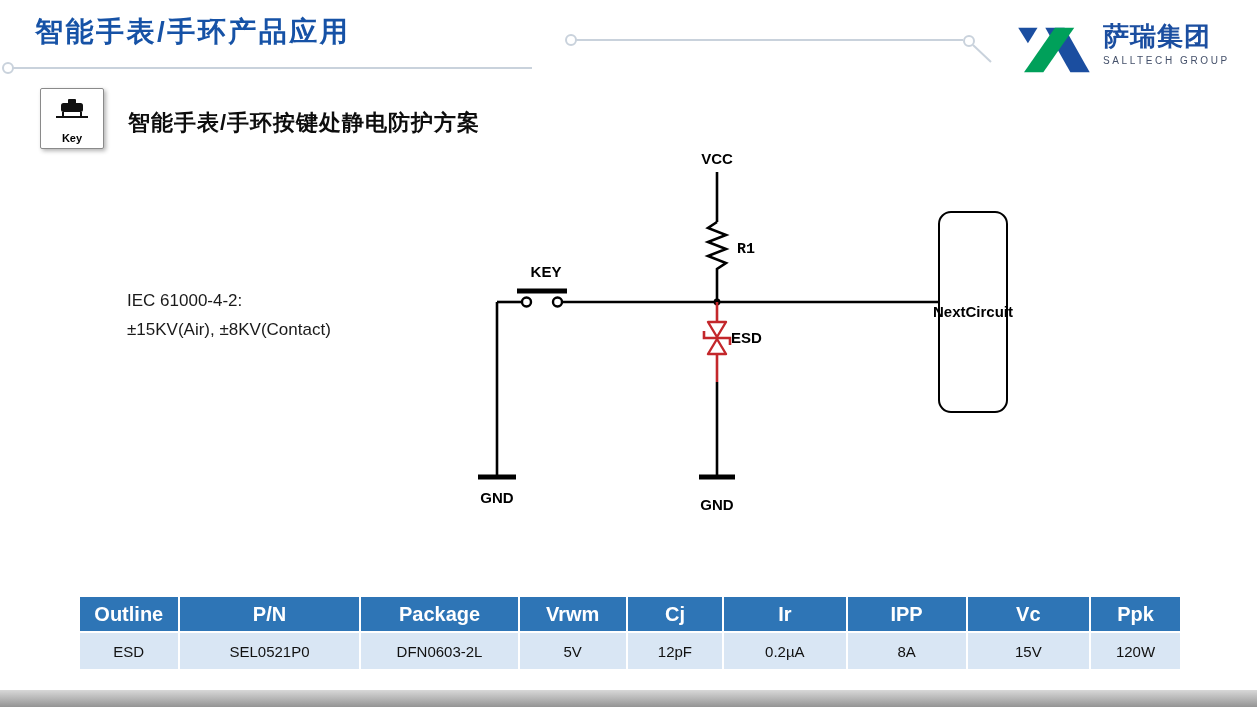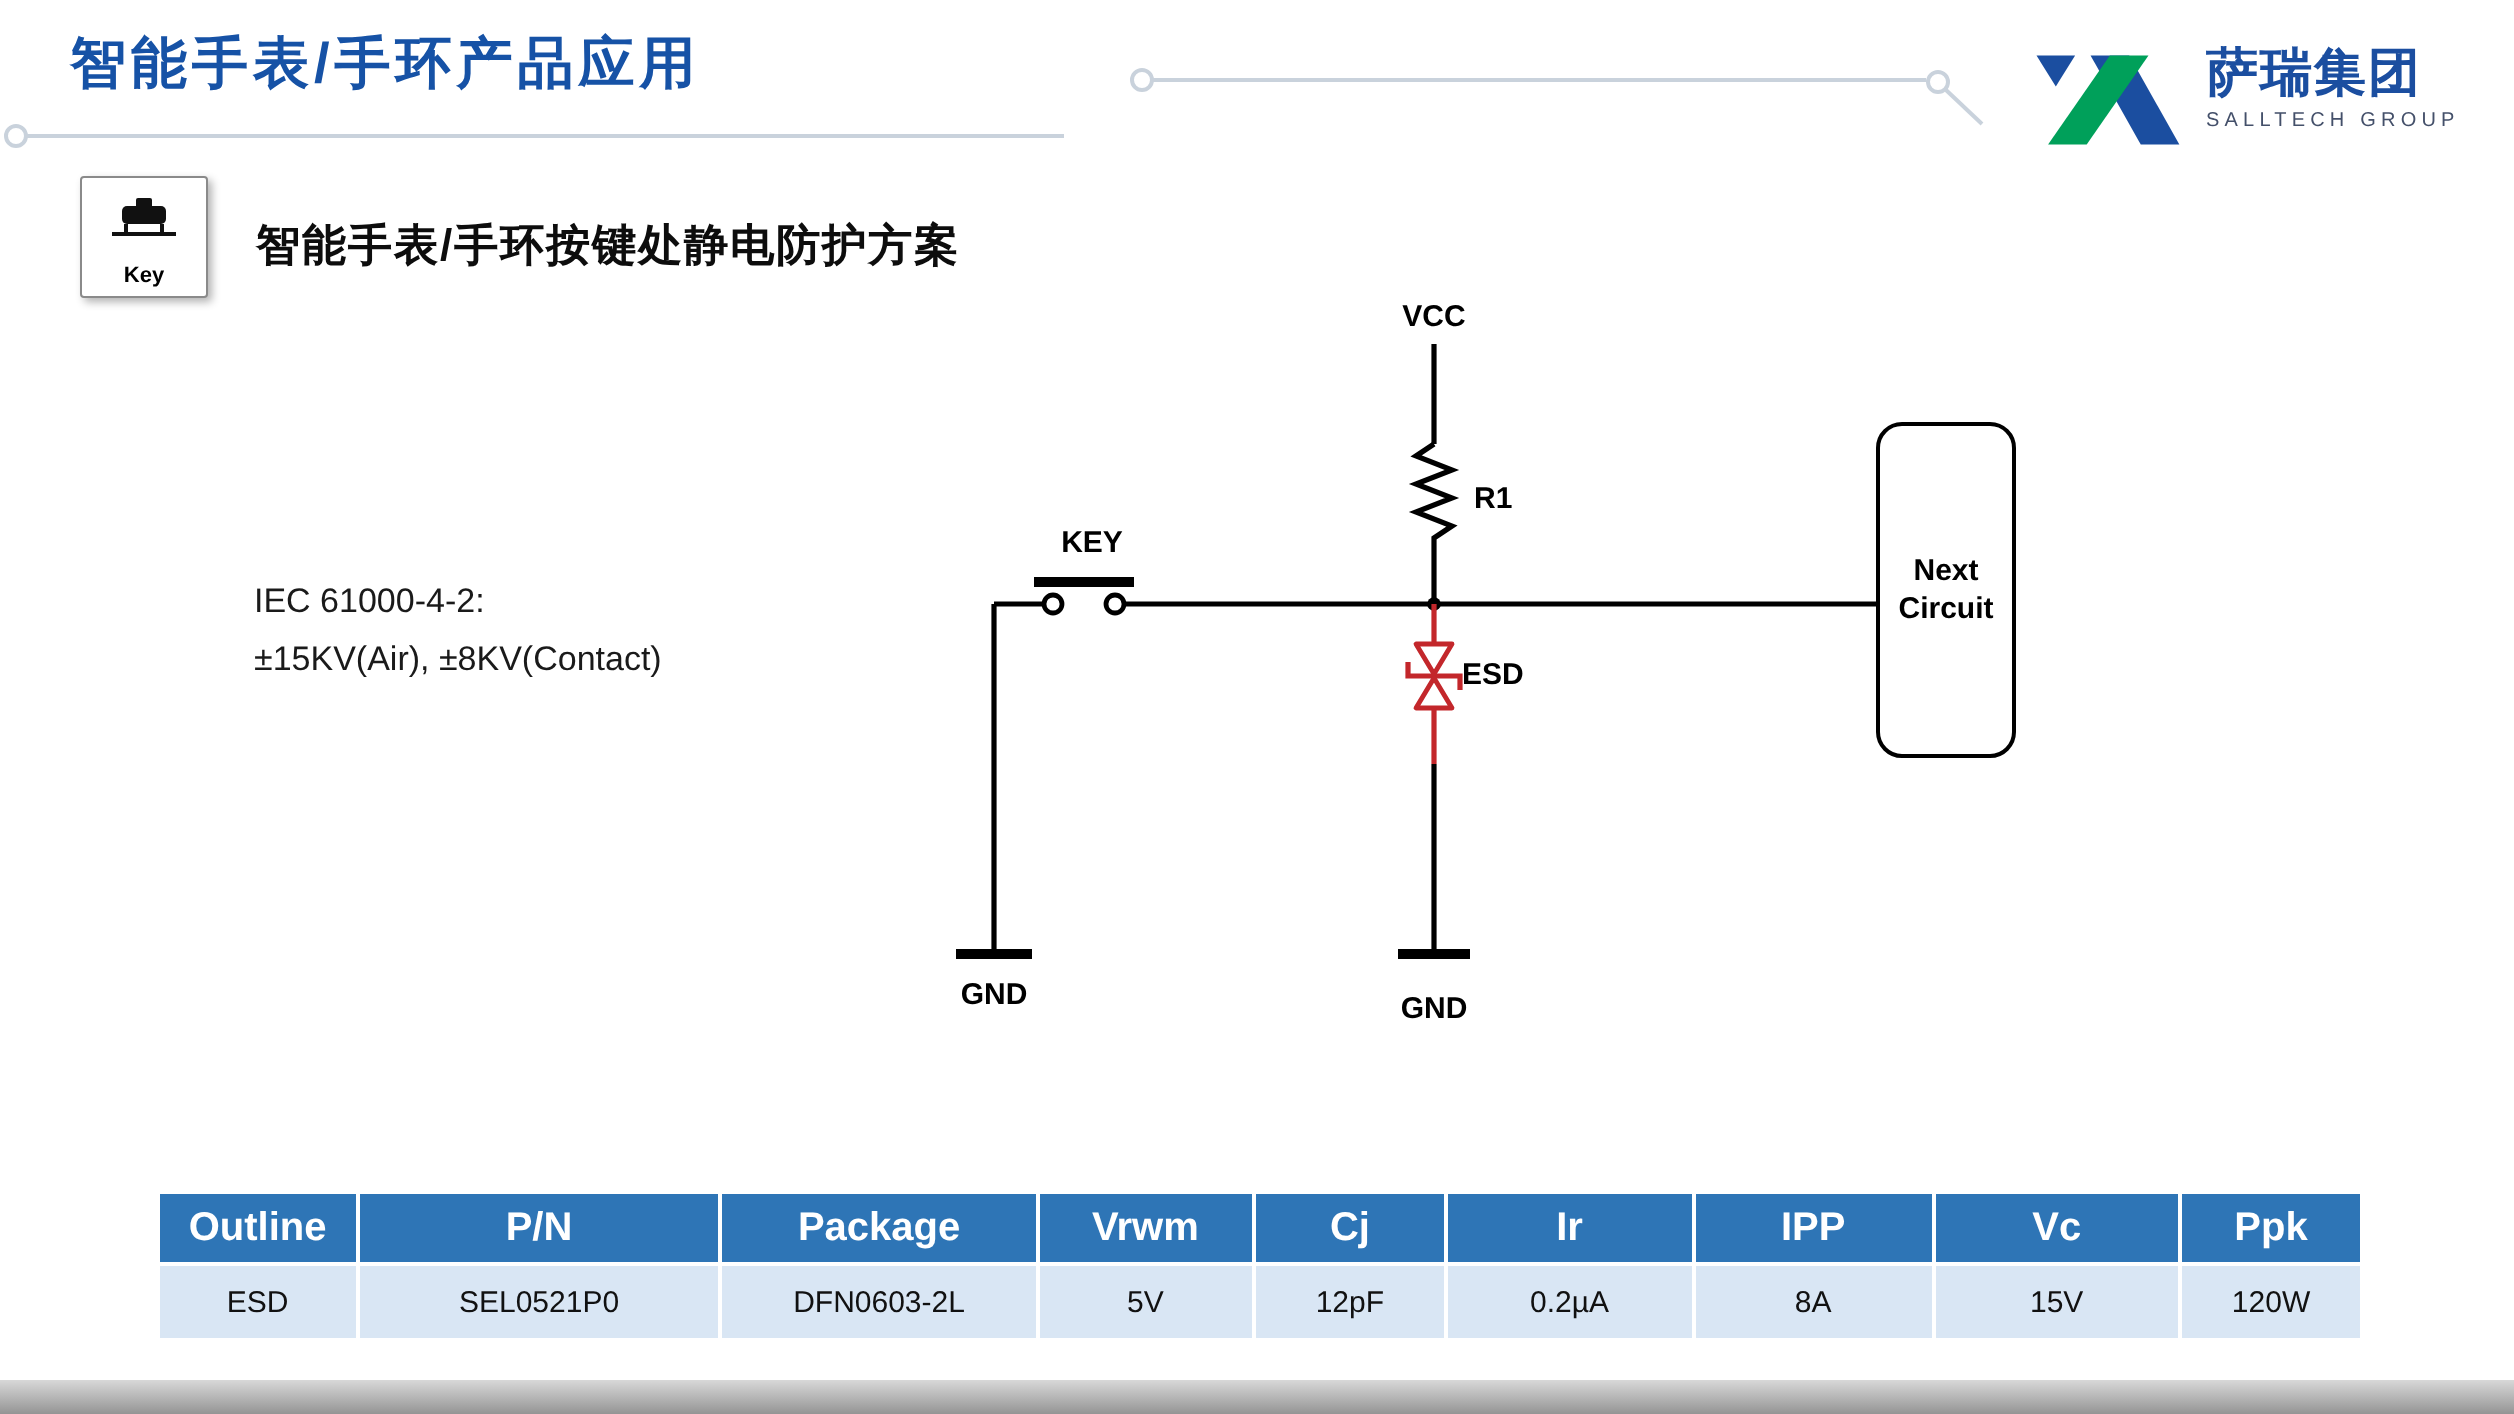--- a/index.html
+++ b/index.html
@@ -42,23 +42,23 @@
   .wire { stroke:#000; stroke-width:2.6; fill:none; }
   .thick { stroke:#000; stroke-width:5; fill:none; }
   .term { fill:#fff; stroke:#000; stroke-width:2.4; }
   .red { stroke:var(--esd-red,#C3272B); }
   .tvs { fill:#fff; stroke:var(--esd-red,#C3272B); stroke-width:2.4; stroke-linejoin:round; }
 
   .clabel { position:absolute; font-size:15px; font-weight:bold; color:#000; white-space:nowrap; }
   .cx { transform:translateX(-50%); }
 
   .next-box {
-    position:absolute; left:938px; top:211px; width:70px; height:168px; box-sizing:border-box;
+    position:absolute; left:938px; top:211px; width:70px; height:202px; box-sizing:border-box;
     background:#fff; border:2.5px solid #000; border-radius:13px;
-    display:flex; flex-direction:column; align-items:center; justify-content:center;
+    display:flex; flex-direction:row; align-items:center; justify-content:center;
     font-size:15px; font-weight:bold; line-height:1.3;
   }
 
   .iec { position:absolute; left:115px; top:287px; font-size:17px; color:#1a1a1a; line-height:1.7;margin-left:12px; }
 
   
   .spec-table {
     position:absolute; left:78px; top:595px; width:1104px;
     border-collapse:separate; border-spacing:2px; table-layout:fixed;
   }
@@ -150,21 +150,21 @@
   </div>
 
   <div class="section-heading">智能手表/手环按键处静电防护方案</div>
 
   <div class="iec">
     <div>IEC 61000-4-2:</div>
     <div>±15KV(Air), ±8KV(Contact)</div>
   </div>
 
   <div class="clabel cx" style="left:717px; top:150px;">VCC</div>
-  <div class="clabel" style="left:737px; top:241px;">R1</div>
+  <div class="clabel" style="left:737px; top:241px;font-family:Liberation Mono, monospace;">R1</div>
   <div class="clabel cx" style="left:546px; top:263px;">KEY</div>
   <div class="clabel" style="left:731px; top:329px;">ESD</div>
   <div class="clabel cx" style="left:497px; top:489px;">GND</div>
   <div class="clabel cx" style="left:717px; top:496px;">GND</div>
 
   <div class="next-box">
     <div>Next</div>
     <div>Circuit</div>
   </div>
 

